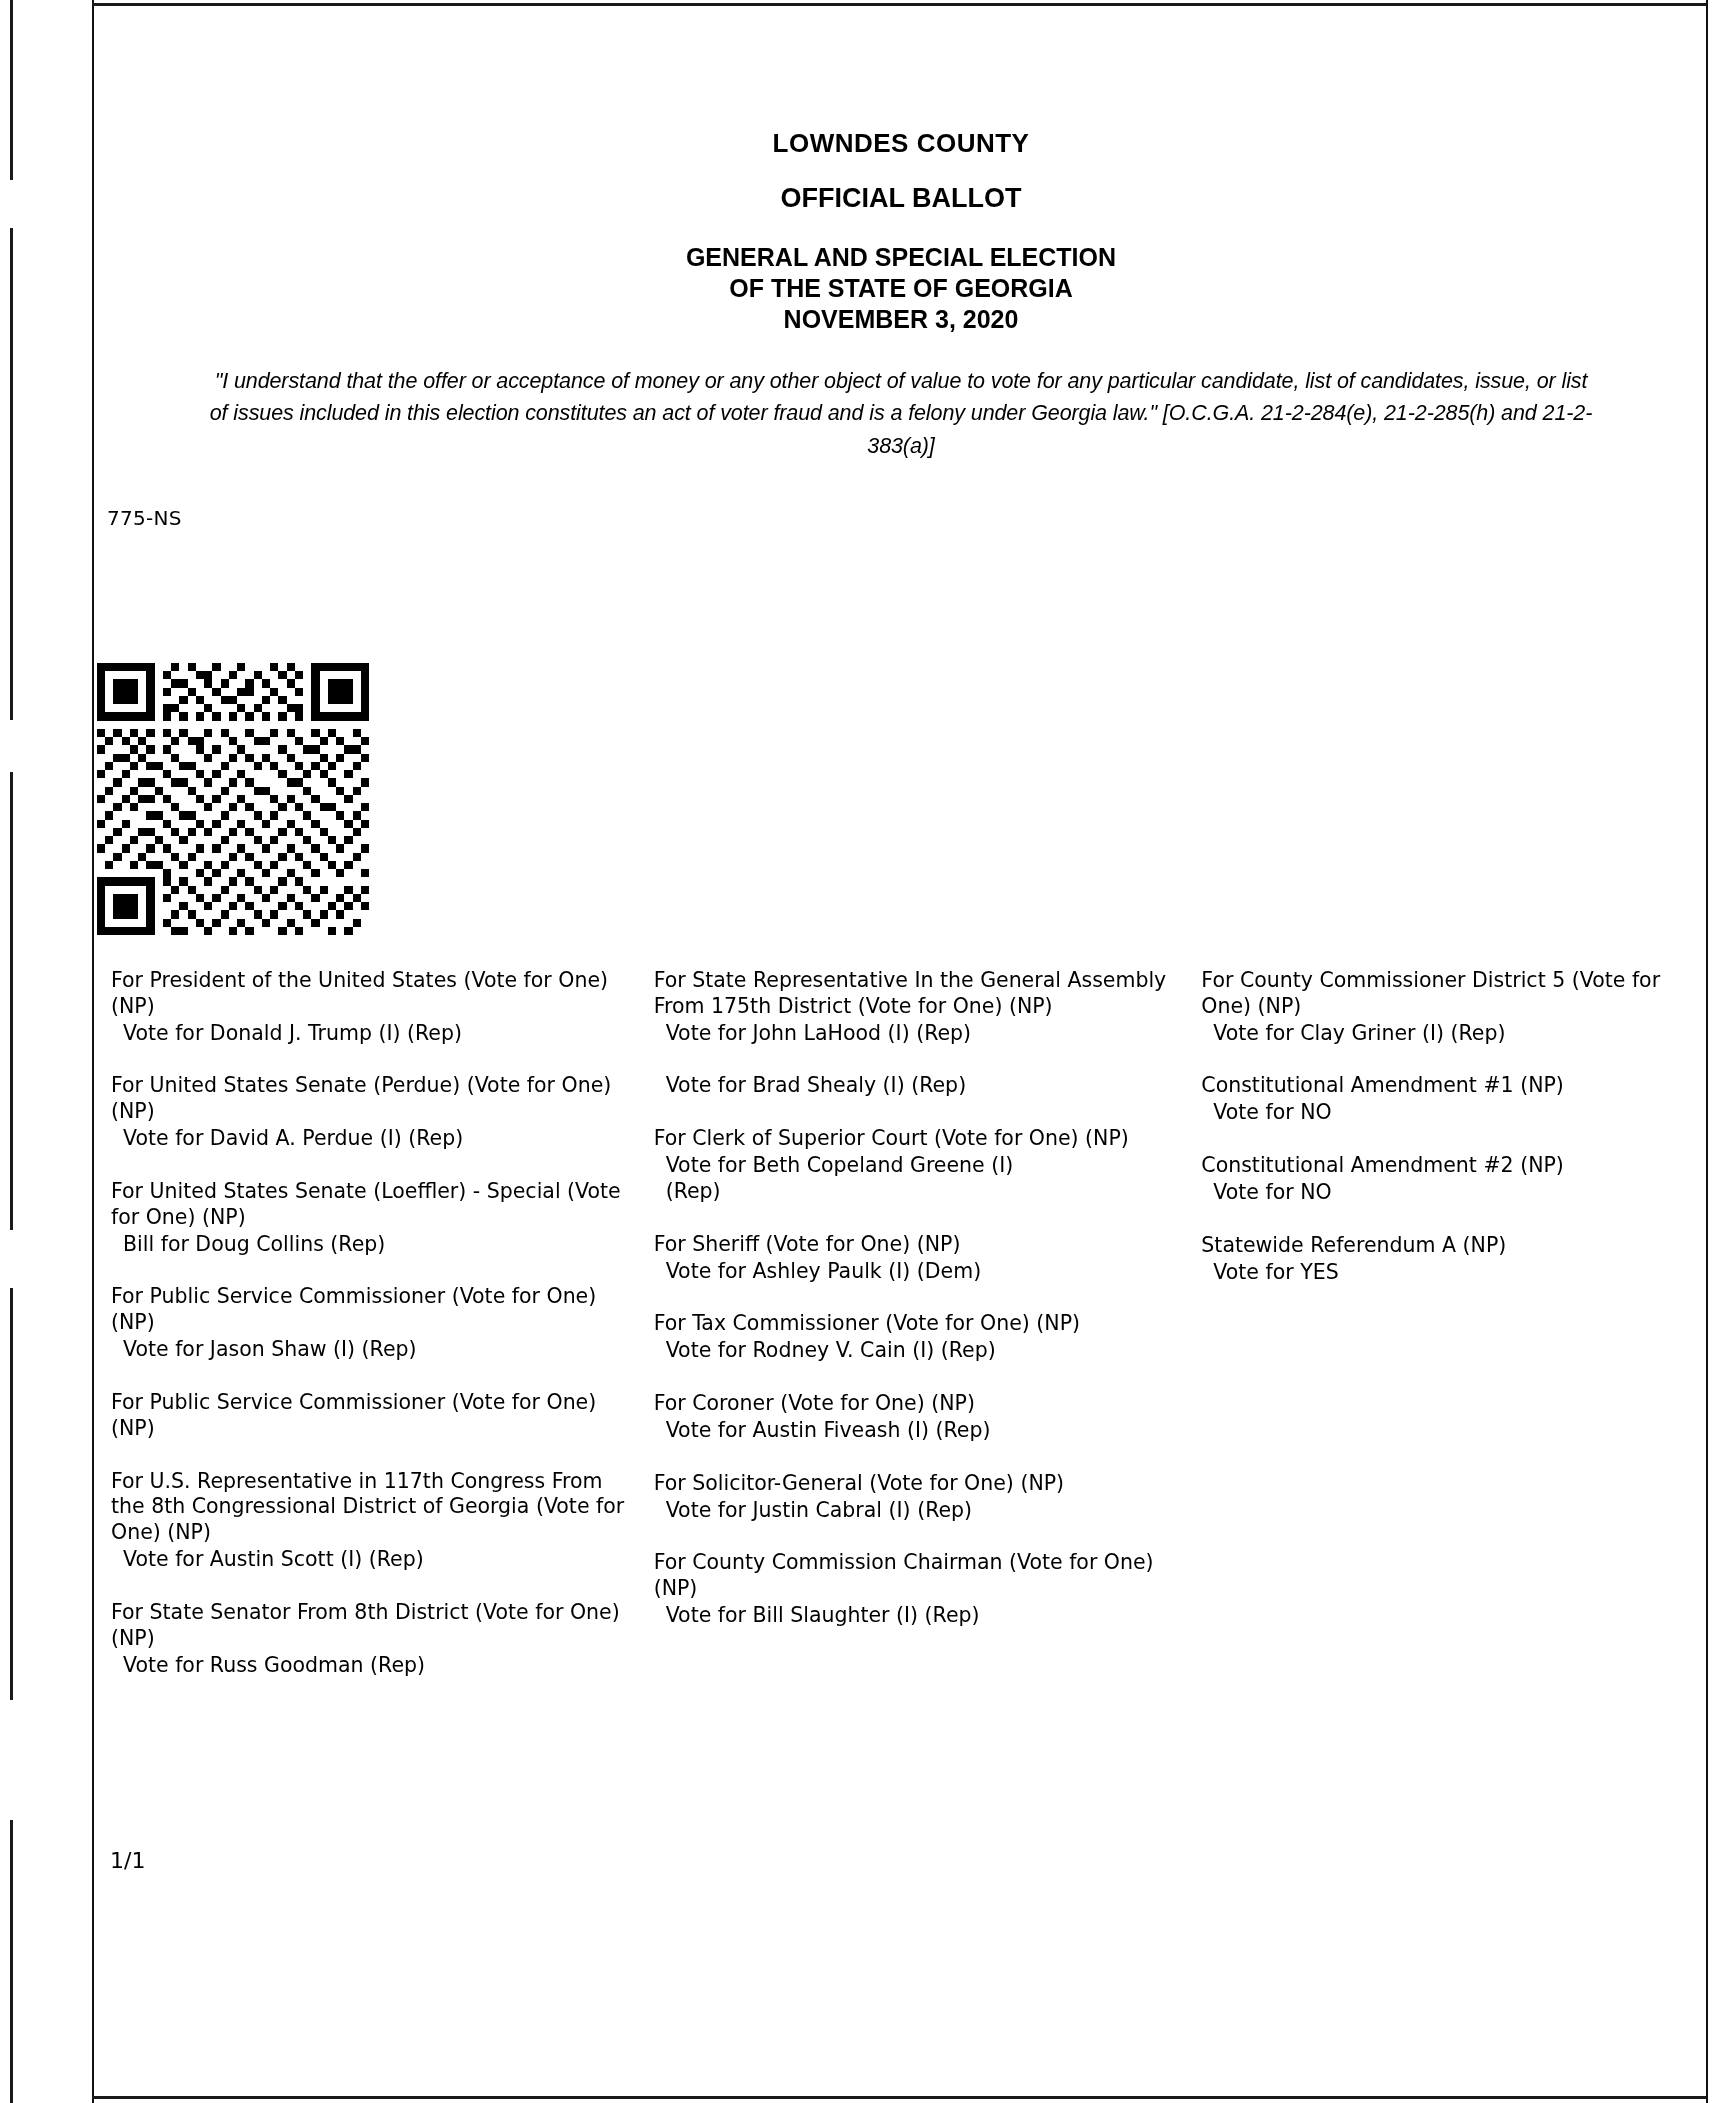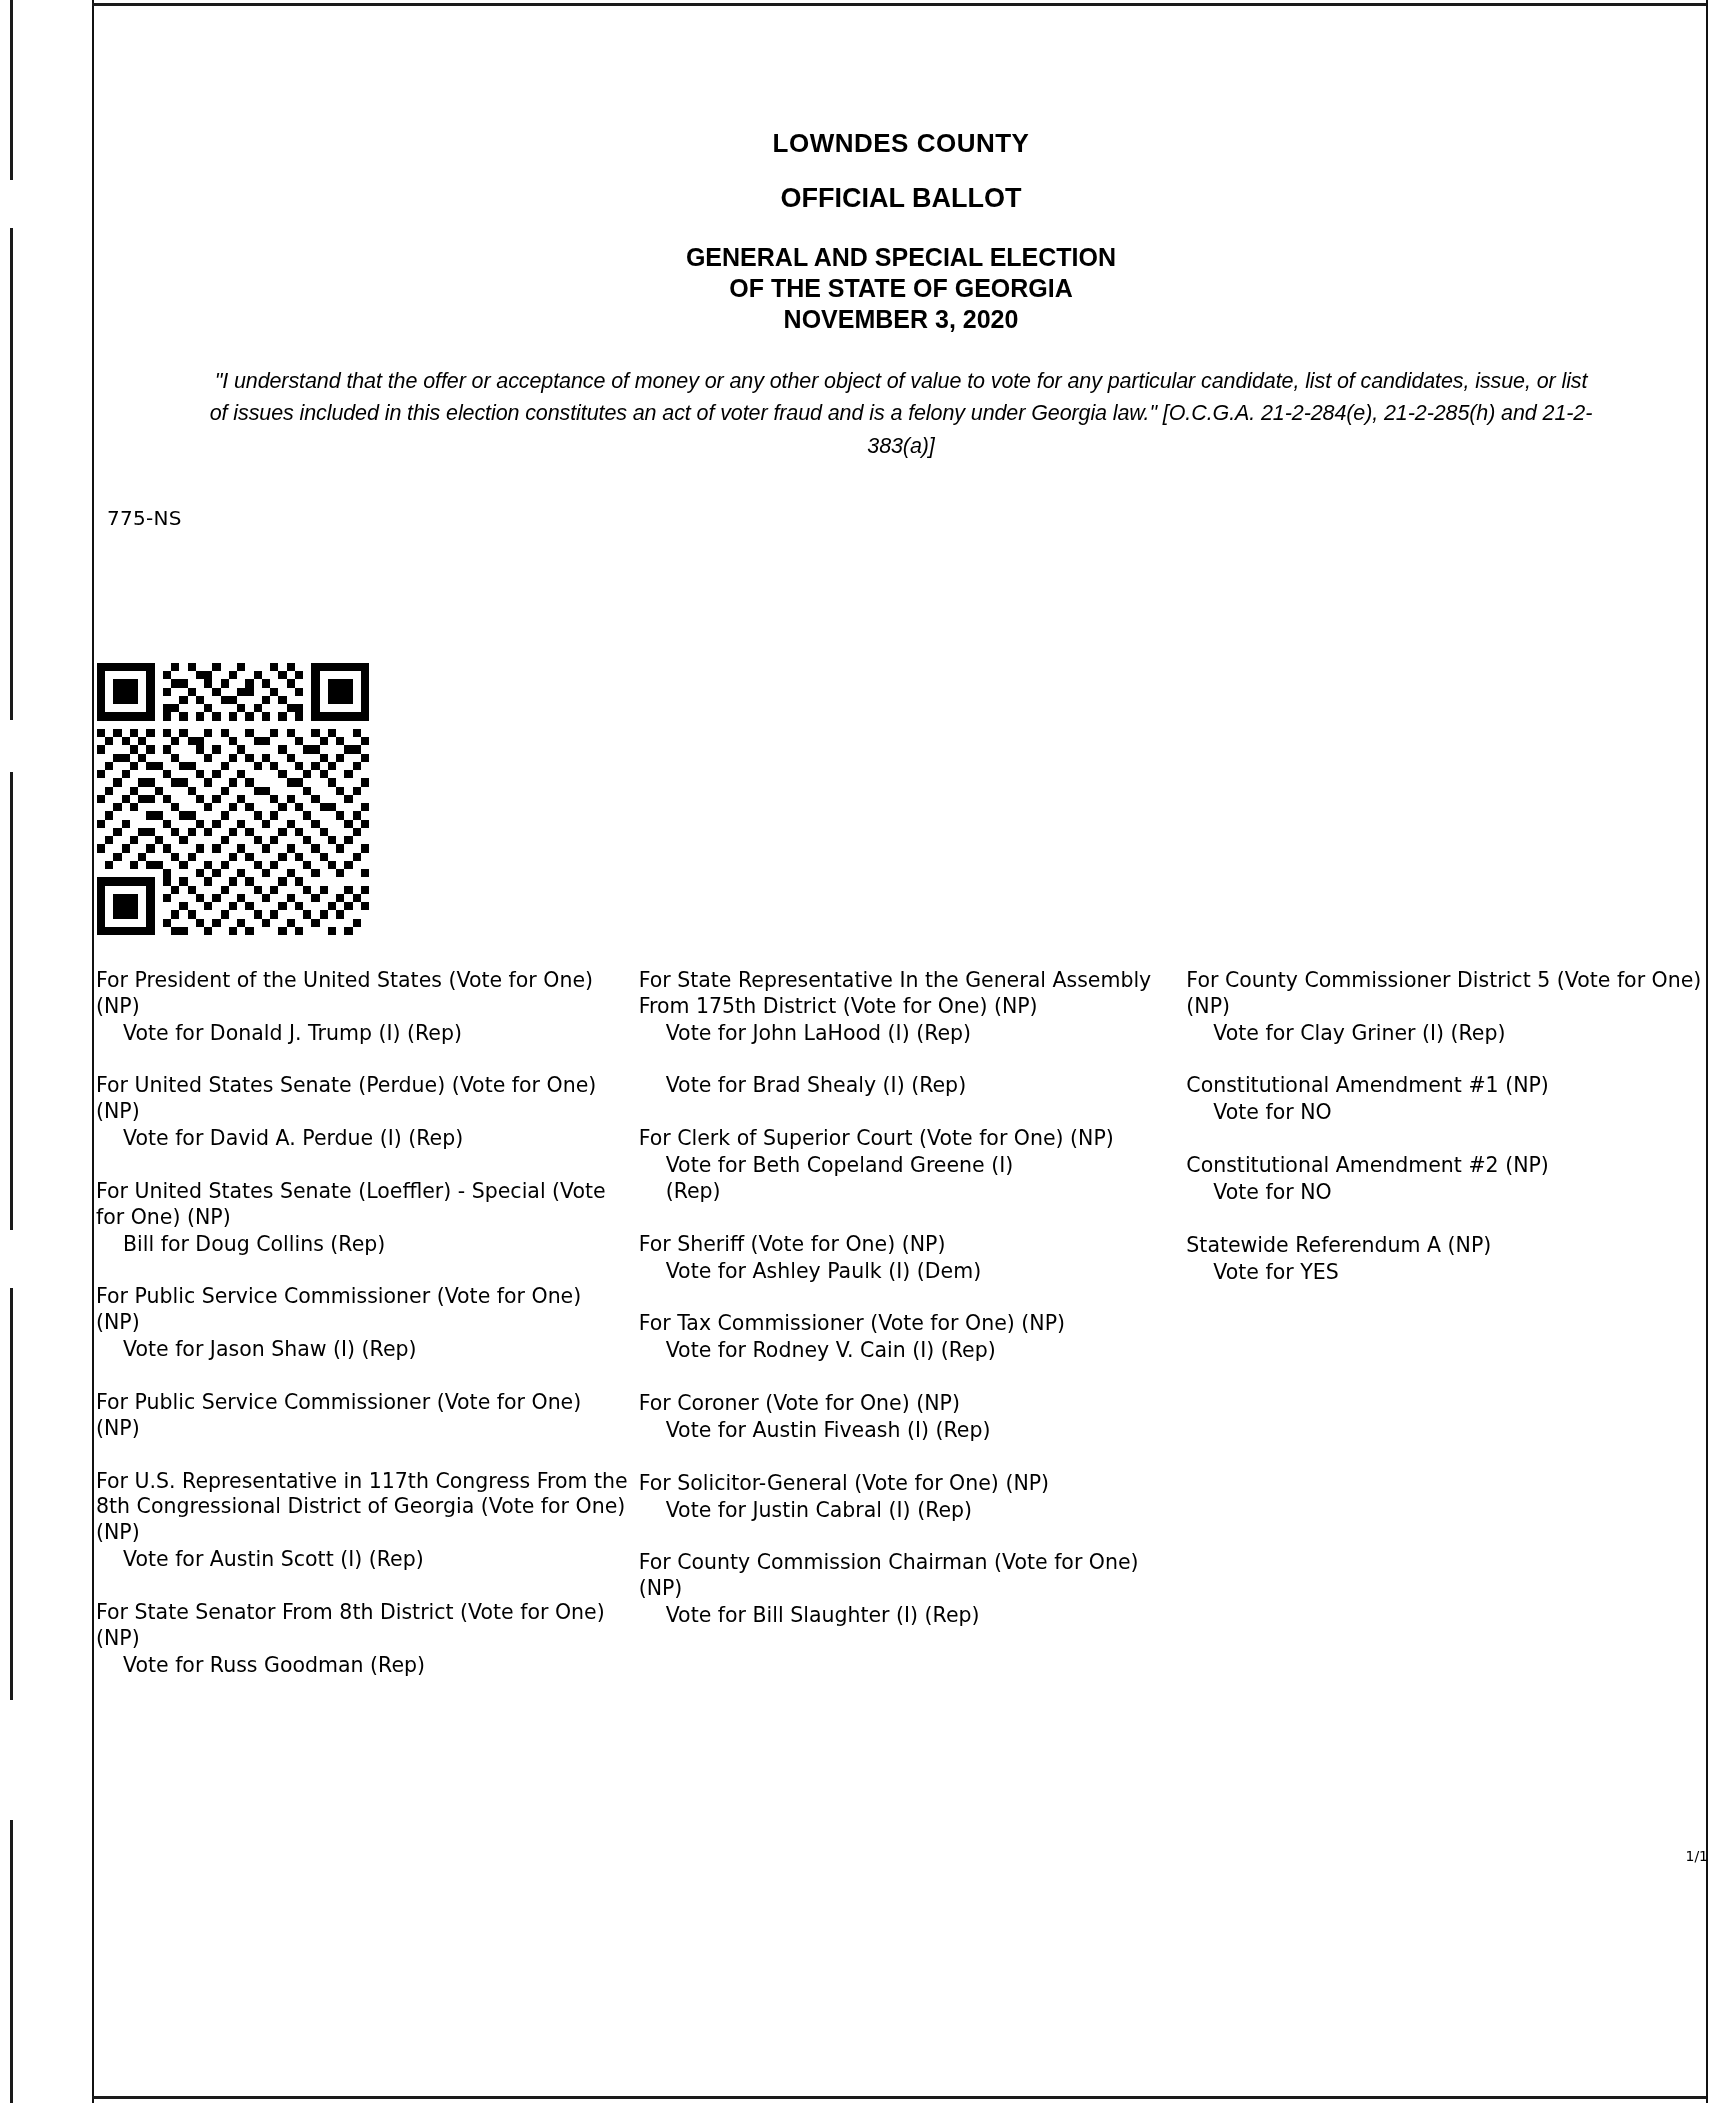--- a/index.html
+++ b/index.html
@@ -131,35 +131,36 @@
   }
   .col-1 { width: 535px; padding-right: 8px; }
   .col-2 { width: 540px; padding-right: 8px; }
   .col-3 { width: 520px; }
 
   .contest { margin-bottom: 27px; }
   .contest:last-child { margin-bottom: 0; }
 
   .office {
     white-space: pre-line;
+    margin-left: 15px;
   }
   .choice {
     white-space: pre-line;
     padding-left: 27px;
     margin-top: 1px;
   }
 
   .page-num {
     position: absolute;
     top: 1840px;
-    left: 2px;
+    left: 14px;
     width: 1610px;
-    text-align: right;
+    text-align: left;
     font-family: "DejaVu Sans", sans-serif;
-    font-size: 14px;
+    font-size: 22px;
   }
 </style>
 </head>
 <body>
 
 <div class="page-edge-left">
   <div class="page-edge-left-inner"></div>
   <div class="edge-nick" style="left:9px;top:180px;width:6px;height:48px;"></div>
   <div class="edge-nick" style="left:9px;top:720px;width:6px;height:52px;"></div>
   <div class="edge-nick" style="left:9px;top:1230px;width:6px;height:58px;"></div>

